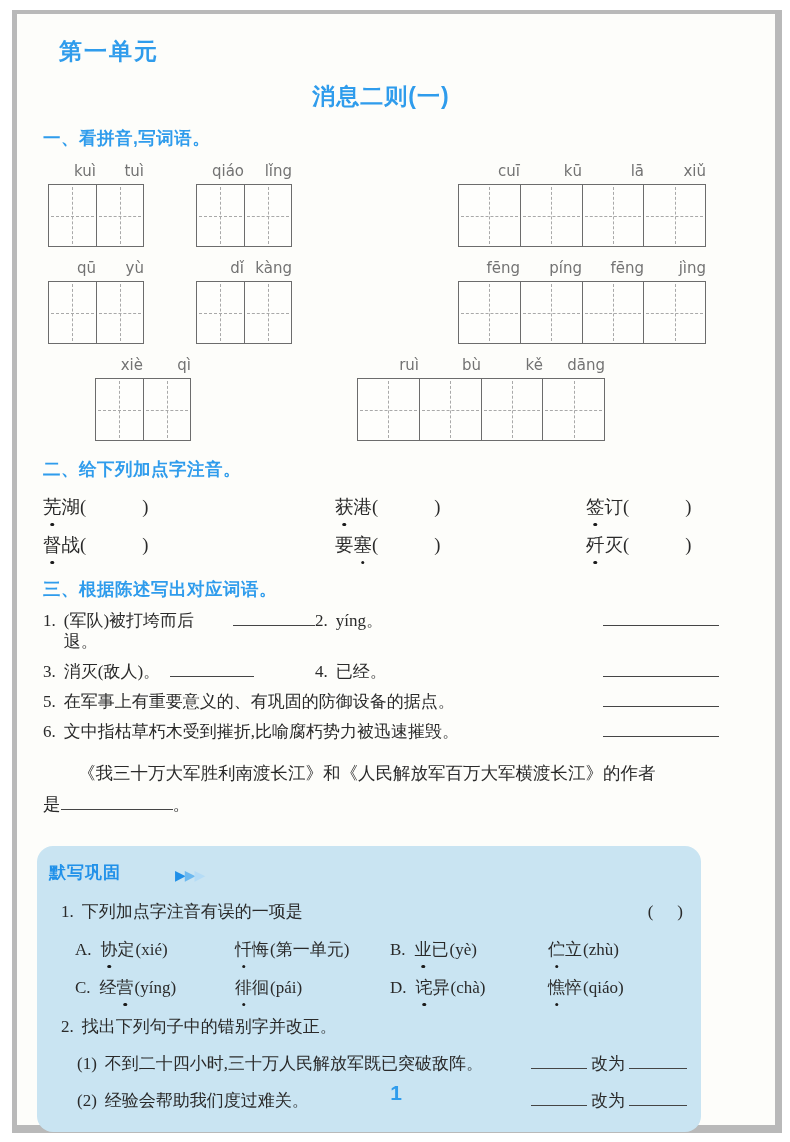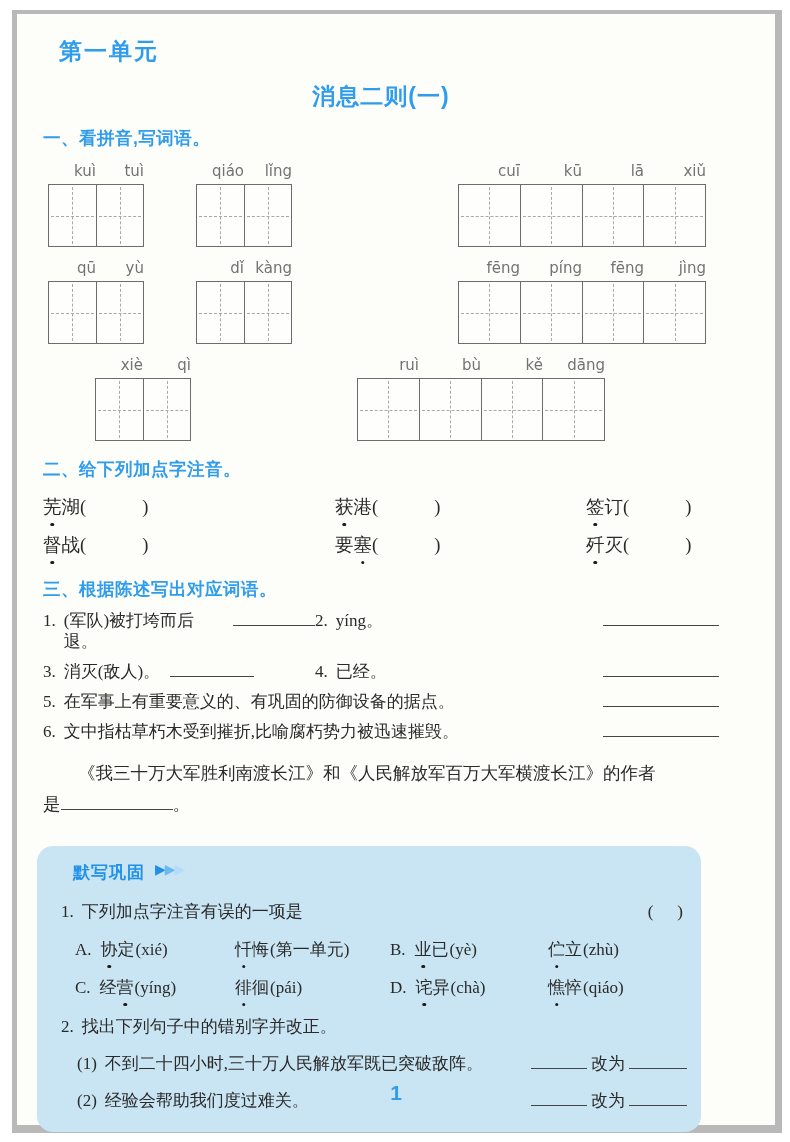--- a/index.html
+++ b/index.html
@@ -54,21 +54,21 @@
 
   
   .s4 { margin-top:16px; }
   .s4 p { font-size:17.5px; line-height:31px; margin-top:6px; }
   .indent { display:inline-block; width:2em; }
   .blank-author { width:112px; }
 
   
   .box { margin-top:26px; margin-left:-6px; width:664px; background:#c9e4f2;
     border-radius:16px; padding:15px 0 20px 0; }
-  .tag-row { display:flex; align-items:flex-start; padding-left:36px; }
+  .tag-row { display:flex; align-items:flex-end; padding-left:12px;gap:44px; }
   .tag-label { font-family:"Liberation Sans","DejaVu Sans",sans-serif;
     font-size:17px; font-weight:bold; color:#2191e9; letter-spacing:1px; }
   .arrows { margin-left:10px; font-size:14px; letter-spacing:-1px; }
   .arr1 { color:#1f8fe8; } .arr2 { color:#6cb9f0; } .arr3 { color:#b5dcf6; }
   .q-stem { display:flex; align-items:baseline; font-size:17px; padding:0 16px 0 24px; margin-top:16px; }
   .bracket { margin-left:auto; letter-spacing:2px; }
   .bracket .sp { display:inline-block; width:22px; }
   .opt-row { display:flex; align-items:baseline; font-size:17px; padding-left:38px; margin-top:15px; }
   .opt-cell { display:flex; align-items:baseline; }
   .oc1 { width:160px; } .oc2 { width:155px; } .oc3 { width:158px; }

